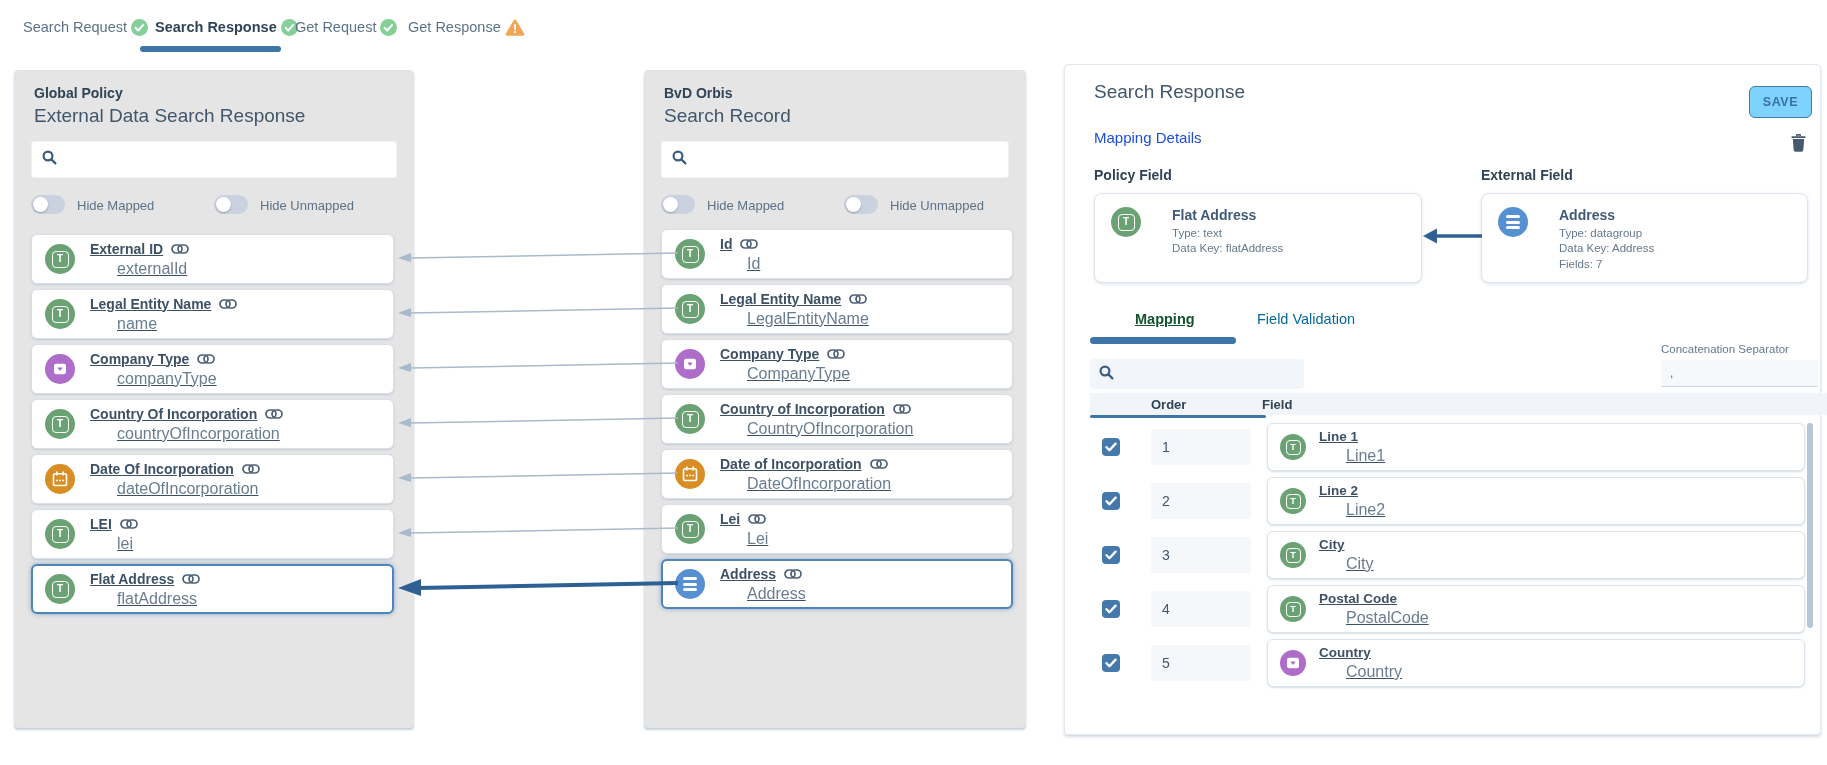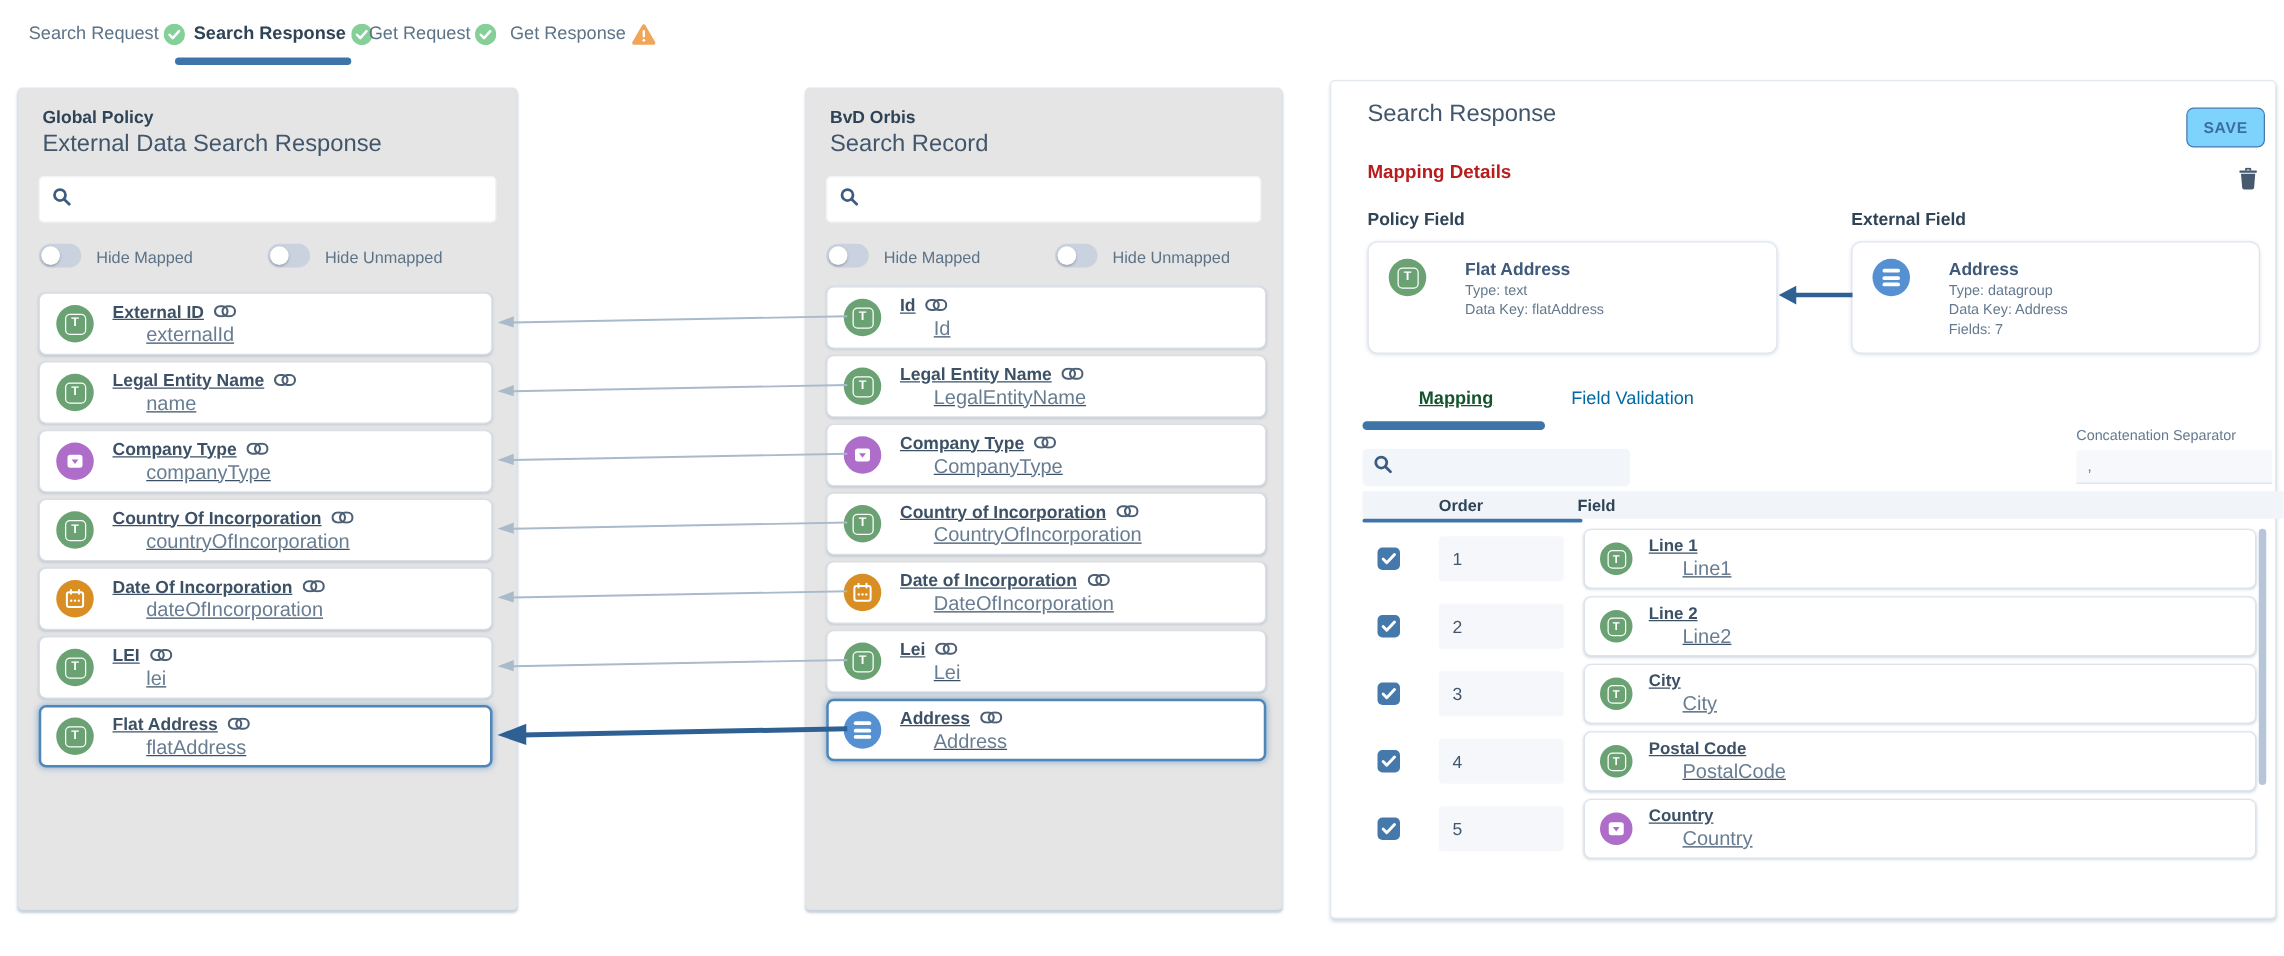--- a/index.html
+++ b/index.html
@@ -66,21 +66,21 @@
 
   
   #details-panel{position:absolute;left:1064px;top:64px;width:757px;height:671px;background:#fff;
                  border:1px solid #e3e8ef;border-radius:4px;box-shadow:0 2px 3px rgba(130,150,175,.35);
                  box-sizing:border-box;}
   .detail-title{position:absolute;left:29px;top:16px;font-size:19px;color:#42566b;}
   .save-btn{position:absolute;left:684px;top:21px;width:63px;height:32px;background:#7dd3fc;
             border:1.5px solid var(--checkbox);border-radius:6px;color:#3a6ea5;font-size:12.5px;
             font-weight:bold;letter-spacing:.6px;display:flex;align-items:center;justify-content:center;
             cursor:pointer;font-family:inherit;}
-  .section-title{position:absolute;left:29px;top:64px;font-size:15px;font-weight:bold;color:#b91c1c;}
+  .section-title{position:absolute;left:29px;top:64px;font-size:15px;font-weight:normal;color:#1d4ed8;}
   .trash-btn{position:absolute;left:726px;top:69px;cursor:pointer;line-height:0;}
   .fieldcard-label{position:absolute;top:102px;font-size:14px;font-weight:bold;color:#2f4356;}
   .policy-label{left:29px;} .external-label{left:416px;}
   .card{position:absolute;top:128px;height:90px;background:#fff;border:1px solid #dfe5ed;
         border-radius:8px;box-shadow:0 1px 3px rgba(140,160,180,.3);box-sizing:border-box;
         display:flex;padding:13px 0 0 16px;}
   #policy-card{left:29px;width:328px;} #external-card{left:416px;width:327px;}
   .card-texts{margin-left:16px;}
   .card-name{font-size:14px;font-weight:bold;color:#3f5a78;}
   .card-line{font-size:11.5px;color:#64798e;margin-top:3.5px;}

